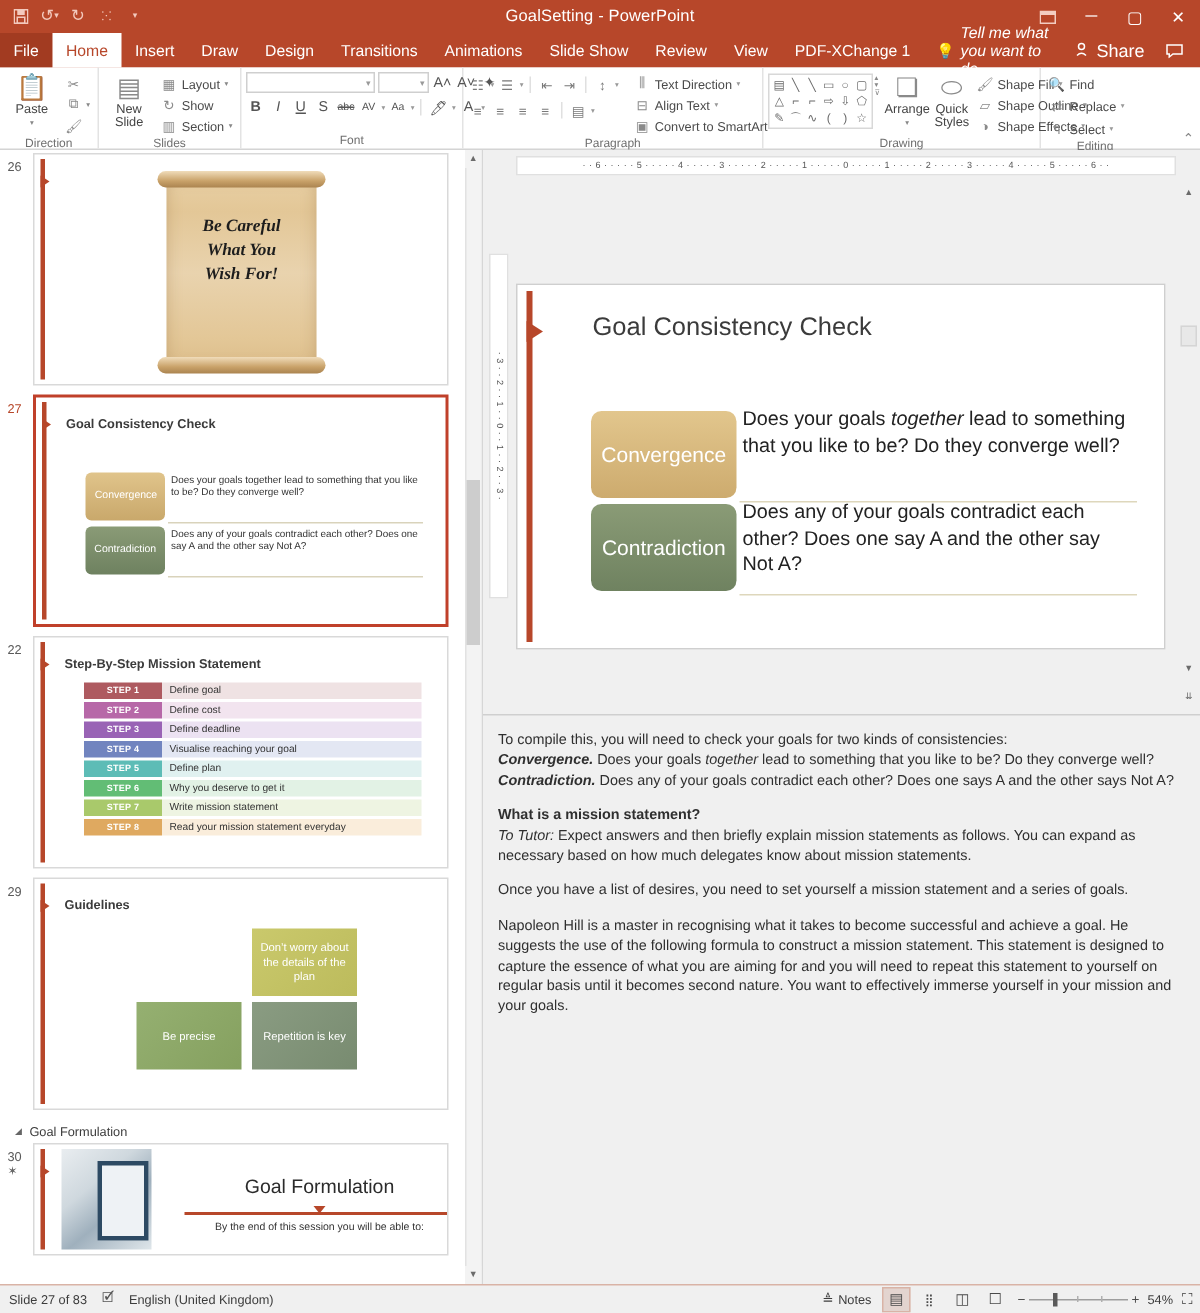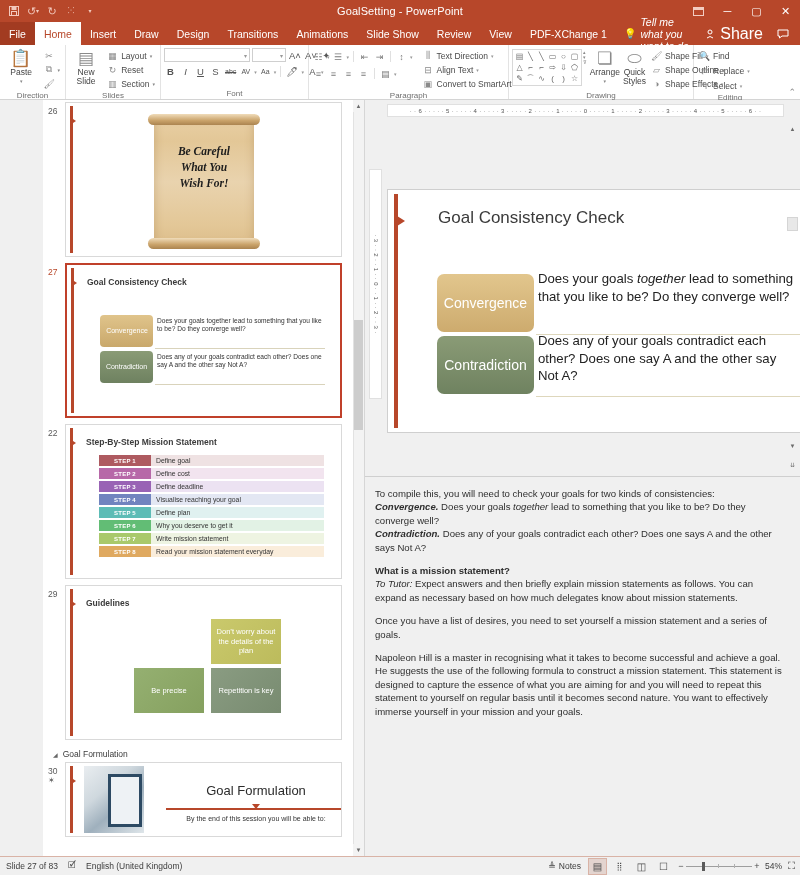--- a/index.html
+++ b/index.html
@@ -45,21 +45,21 @@
   }
   .tab.file { background: #a23b21; }
   .tab.active { background: #fff; color: #b7472a; }
   .tellme {
     display: flex; align-items: center; gap: 4px; font-size: 10.5px;
     color: #fff; padding: 0 8px; height: 23px; font-style: italic;
   }
   .tellme .bulb { font-style: normal; font-size: 10px; }
   .tab-right { margin-left: auto; display: flex; align-items: center; height: 23px; padding-right: 4px; }
   .share-btn {
-    display: flex; align-items: center; gap: 4px; color: #fff; font-size: 16px;
+    display: flex; align-items: center; gap: 4px; color: #fff; font-size: 12px;
     padding: 0 7px; height: 23px;
   }
   .comment-btn { color:#fff; padding: 0 7px; display:flex; align-items:center; }
 
   
   .ribbon {
     height: 55px; background: #fff; display: flex; align-items: stretch;
     border-bottom: 1px solid #d4d4d4; position: relative;
   }
   .rgroup {
@@ -107,21 +107,21 @@
     padding: 1px;
   }
   .shapes-box div { display: flex; align-items: center; justify-content: center; font-size: 8px; color: #6b6b6b; }
   .shape-scroll { display: flex; flex-direction: column; justify-content: space-between; padding: 1px 0 1px 1px; }
   .shape-scroll span { font-size: 5px; color: #888; line-height: 5px; }
   .ribbon-collapse { position: absolute; right: 4px; bottom: 2px; font-size: 9px; color: #888; }
 
   
   .main {
     position: absolute; top: 100px; left: 0; right: 0; bottom: 19px;
-    display: flex; background: #84cc16; margin-left: 43px;
+    display: flex; background: #84cc16;
   }
 
   
   .thumbpane {
     width: 322px; background: #fff; position: relative; overflow: hidden;
     border-right: 1px solid #d6d6d6;
   }
   .thumb-scroll-track {
     position: absolute; right: 0; top: 0; bottom: 0; width: 11px; background: #f3f3f3;
     border-left: 1px solid #e2e2e2;
@@ -379,21 +379,21 @@
         <span class="lbl">New Slide</span>
       </div>
       <div class="small-col">
         <div class="small-btn">
             <span class="gl">▦</span>
             <span>Layout</span>
             <span style="font-size:5px;color:#888">▾</span>
           </div>
         <div class="small-btn">
             <span class="gl">↻</span>
-            <span>Reset</span>
+            <span>Show</span>
           </div>
         <div class="small-btn">
             <span class="gl">▥</span>
             <span>Section</span>
             <span style="font-size:5px;color:#888">▾</span>
           </div>
       </div>
     </div>
     <div class="rgroup-label">Slides</div>
   </div>

